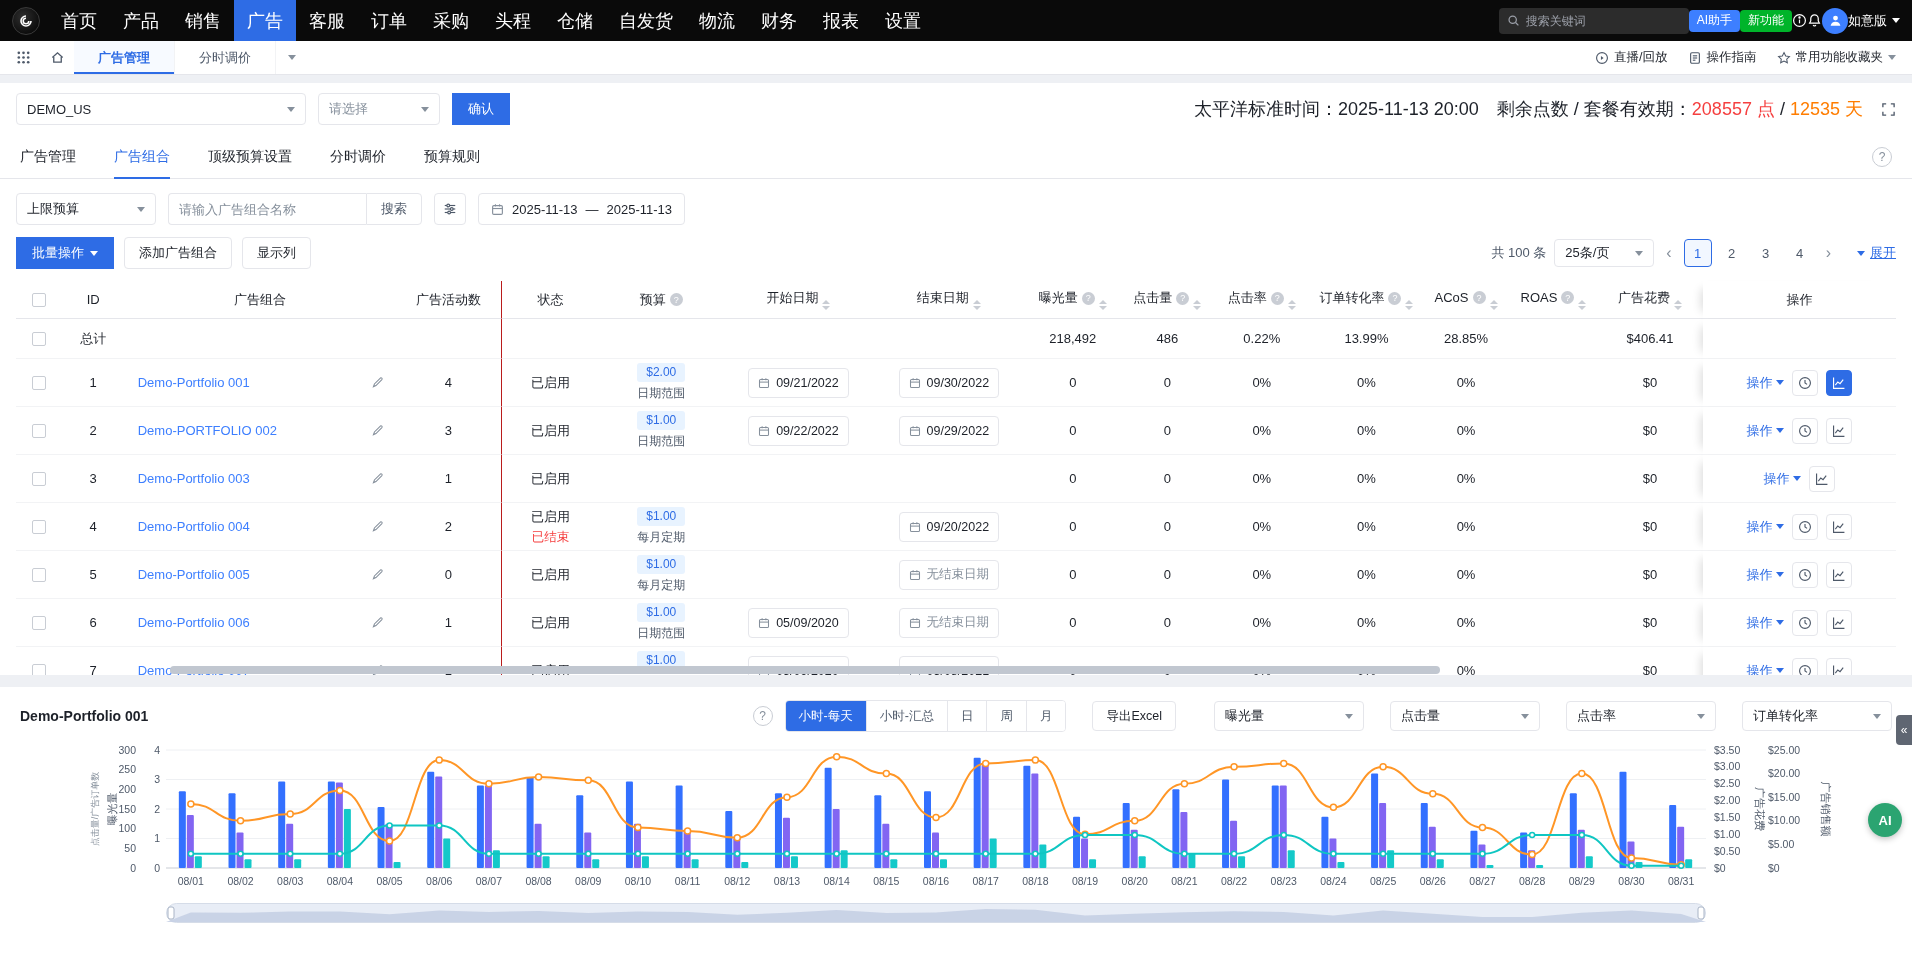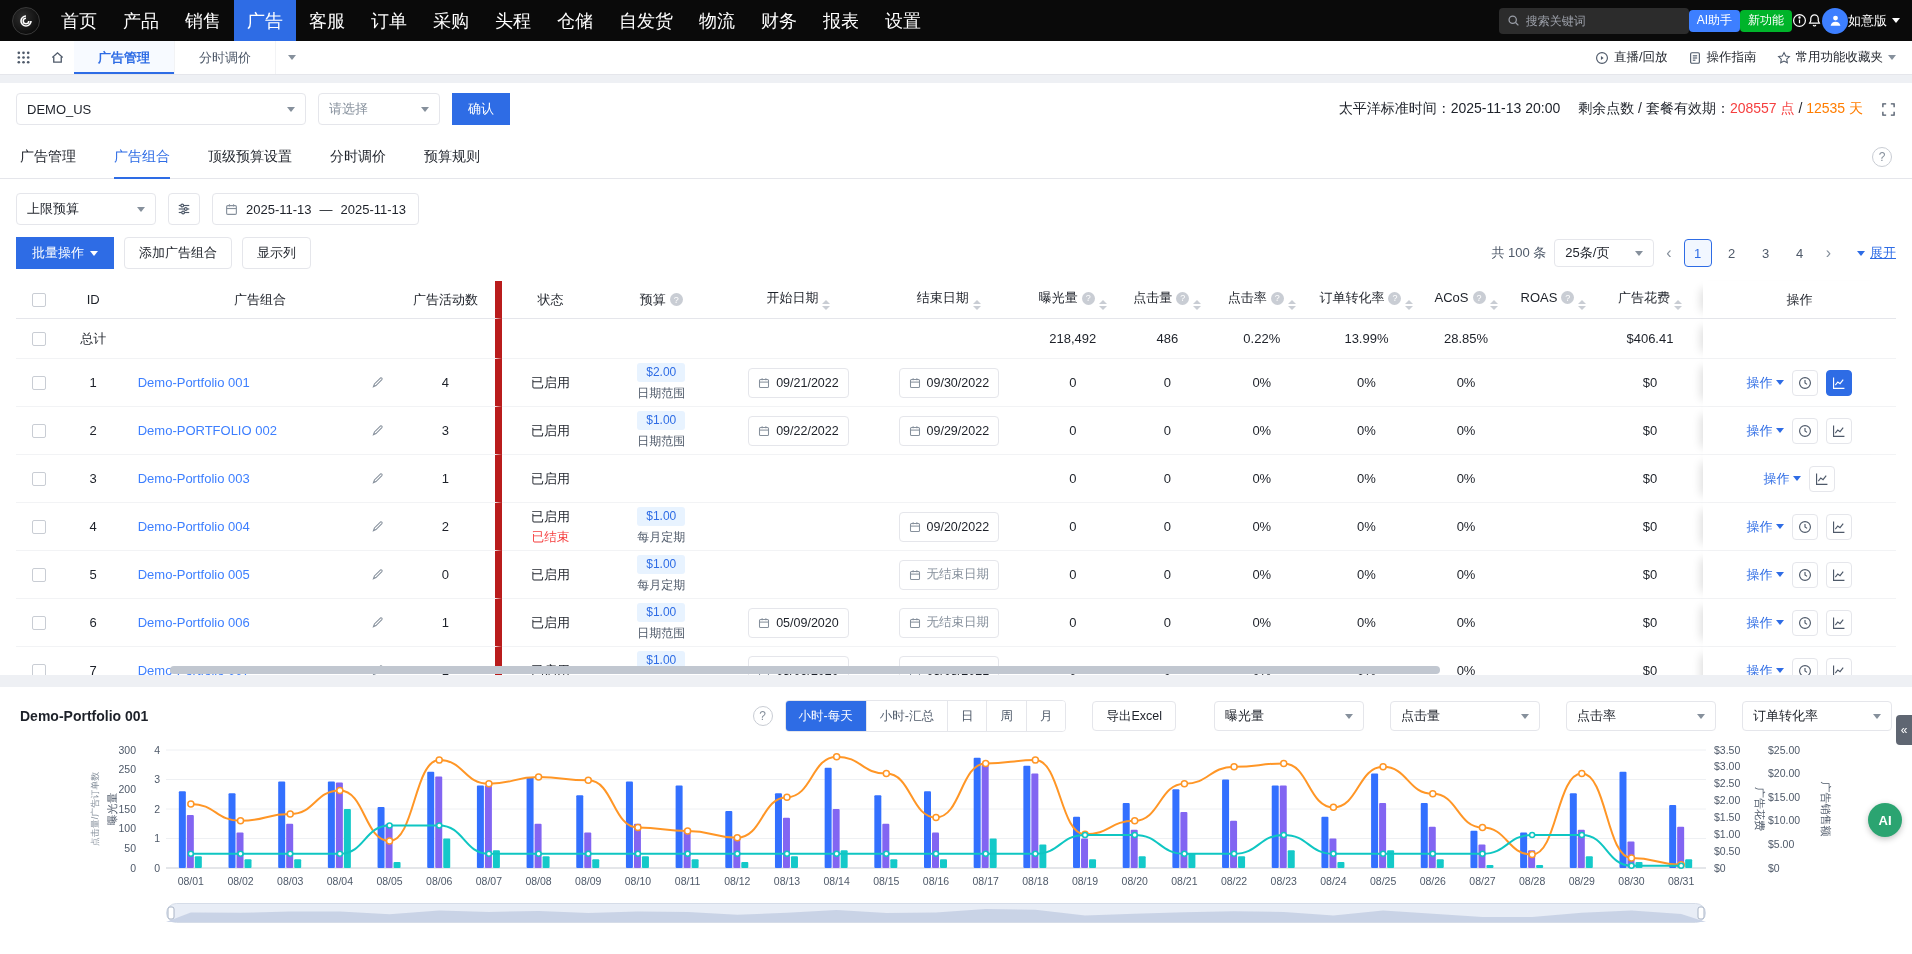--- a/index.html
+++ b/index.html
@@ -38,21 +38,21 @@
   .tb-right { margin-left:auto; display:flex; align-items:center; gap:20px; padding-right:16px; font-size:12.5px; color:#1D2129; }
   .tb-right-item { display:flex; align-items:center; gap:5px; color:#1D2129; white-space:nowrap; }
   .tb-right-item .ic { color:#4E5969; display:inline-flex; }
 
   
   .panel1 { background:#fff; margin-top:8px; height:592px; overflow:hidden; position:relative; }
   .filter-row { display:flex; align-items:center; gap:12px; padding:10px 16px; }
   .sel { height:32px; border:1px solid #E5E6EB; border-radius:4px; background:#fff; display:flex; align-items:center; justify-content:space-between; gap:8px; padding:0 10px; font-size:13px; color:#1D2129; white-space:nowrap; }
   .sel .ph { color:#86909C; }
   .btn-primary { height:32px; background:#2E6CE5; color:#fff; border:none; border-radius:0; padding:0 16px; display:flex; align-items:center; gap:6px; font-size:13px; font-family:inherit; white-space:nowrap; }
-  .filter-right { margin-left:auto; display:flex; align-items:center; gap:18px; font-size:14px; white-space:nowrap; }
+  .filter-right { margin-left:auto; display:flex; align-items:center; gap:18px; font-size:18px; white-space:nowrap; }
   .red { color:#F53F3F; }
   .orange { color:#FF7D00; }
   .ic-g { display:inline-flex; color:#4E5969; }
 
   .mod-tabs { height:44px; display:flex; align-items:stretch; gap:38px; padding:0 20px; border-bottom:1px solid #E5E6EB; }
   .mod-tab { display:flex; align-items:center; font-size:14px; color:#1D2129; position:relative; white-space:nowrap; }
   .mod-tab.active { color:#2E6CE5; }
   .mod-tab.active::after { content:""; position:absolute; left:0; right:0; bottom:-1px; height:2px; background:#2E6CE5; }
   .qcircle { width:20px; height:20px; border:1px solid #C9CDD4; border-radius:50%; color:#86909C; font-size:12px; display:flex; align-items:center; justify-content:center; align-self:center; }
   .mod-help { margin-left:auto; align-self:center; }
@@ -82,21 +82,21 @@
   .cell-left { text-align:left !important; padding-left:14px !important; }
   .namewrap { display:flex; align-items:center; justify-content:space-between; padding-right:8px; }
   .link { color:#3D7FFF; text-decoration:none; }
   .pencil { color:#86909C; display:inline-flex; }
   .pill { display:inline-block; background:#E8F3FF; color:#2E6CE5; border-radius:3px; padding:1px 9px; font-size:12px; line-height:17px; }
   .btype { font-size:12px; color:#4E5969; margin-top:3px; }
   .status2 { color:#F53F3F; font-size:12.5px; margin-top:3px; }
   .datebox { display:inline-flex; align-items:center; gap:6px; border:1px solid #E5E6EB; border-radius:4px; height:30px; padding:0 9px; font-size:12.5px; color:#1D2129; background:#fff; }
   .datebox.muted { color:#86909C; }
   .ic-gray { color:#86909C; display:inline-flex; }
-  .sep-r { border-right:7px solid #b91c1c; }
+  .sep-r { border-right:1px solid #b91c1c; }
   .ops-cell { position:sticky; right:0; z-index:1; box-shadow:-10px 0 10px -8px rgba(0,0,0,.14); }
   .ops-link { color:#2E6CE5; display:inline-flex; align-items:center; gap:4px; vertical-align:middle; }
   .mini-btn { width:26px; height:26px; border:1px solid #E5E6EB; border-radius:4px; display:inline-flex; align-items:center; justify-content:center; margin-left:8px; vertical-align:middle; color:#4E5969; background:#fff; }
   .mini-btn.primary { background:#2E6CE5; border-color:#2E6CE5; color:#fff; }
   .chk { display:inline-block; width:14px; height:14px; border:1px solid #C9CDD4; border-radius:2px; background:#fff; vertical-align:middle; }
   .qmark { display:inline-flex; width:13px; height:13px; border-radius:50%; background:#C9CDD4; color:#fff; font-size:9px; align-items:center; justify-content:center; margin-left:4px; vertical-align:1px; }
   .sorts { display:inline-flex; flex-direction:column; gap:2px; margin-left:4px; vertical-align:-2px; }
   .tri-up { width:0; height:0; border-left:4px solid transparent; border-right:4px solid transparent; border-bottom:4px solid #C9CDD4; }
   .tri-down { width:0; height:0; border-left:4px solid transparent; border-right:4px solid transparent; border-top:4px solid #C9CDD4; }
   .hbar { position:absolute; left:0; right:0; bottom:0; height:10px; }
@@ -275,20 +275,24 @@
       <div class="mod-tab">分时调价</div>
       <div class="mod-tab">预算规则</div>
       <span class="qcircle mod-help">?</span>
   </div>
 
   <div class="search-row">
     <div class="sel" style="width:140px">
         <span>上限预算</span>
         <span class="chev"></span>
       </div>
+    <div class="input-group">
+      <input placeholder="请输入广告组合名称" style="">
+      <span class="search-btn">搜索</span>
+    </div>
     <span class="tool-btn">
         <svg width="14" height="14" viewBox="0 0 16 16" fill="none" stroke="currentColor" stroke-width="1.3">
           <line x1="2" y1="4" x2="14" y2="4"></line>
           <line x1="2" y1="8" x2="14" y2="8"></line>
           <line x1="2" y1="12" x2="14" y2="12"></line>
           <circle cx="6" cy="4" r="1.6" fill="#fff"></circle>
           <circle cx="10" cy="8" r="1.6" fill="#fff"></circle>
           <circle cx="7" cy="12" r="1.6" fill="#fff"></circle>
         </svg>
       </span>

